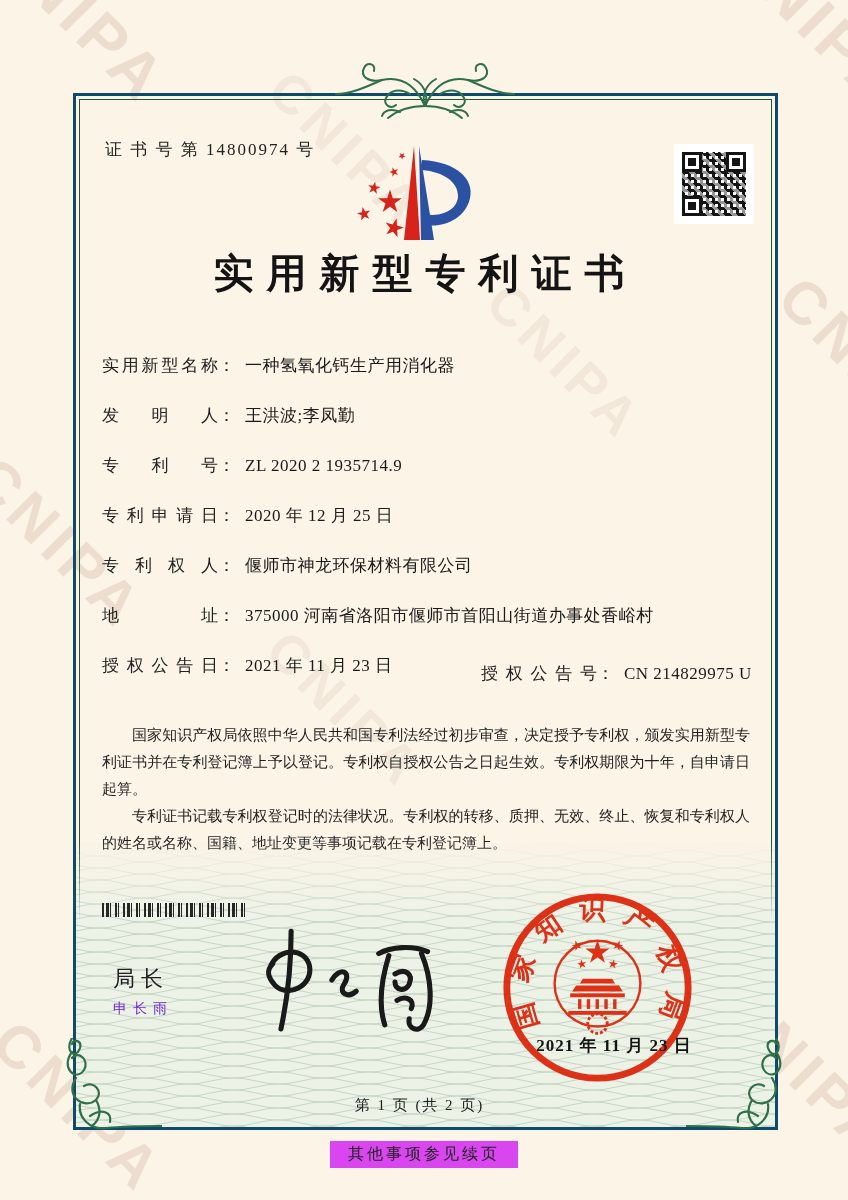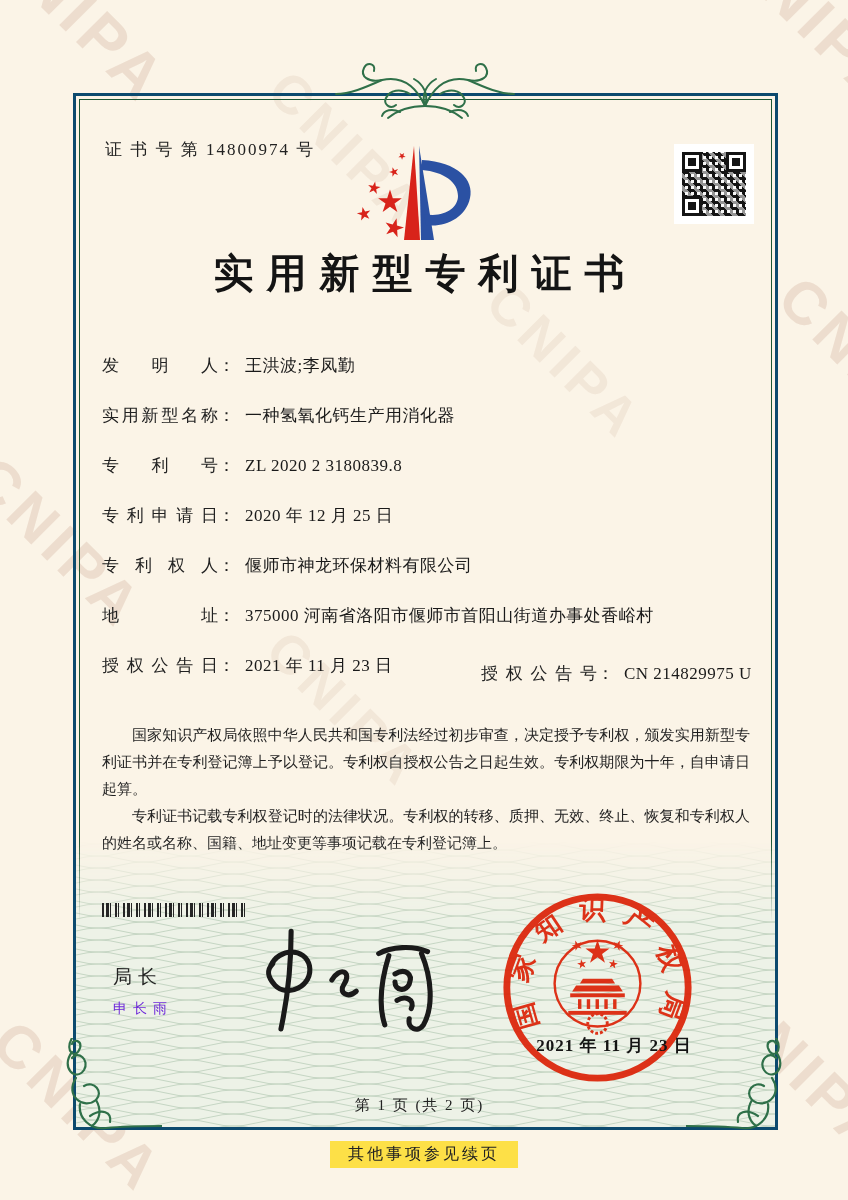--- a/index.html
+++ b/index.html
@@ -51,33 +51,33 @@
     text-align:justify;color:#1f1f1f;margin-top:28px;}
   .body-text p{margin:0;text-indent:2em;}
   .waves{left:0;top:745px;width:699px;height:286px;z-index:1;}
   .barcode{
     left:26px;top:807px;width:146px;height:14px;z-index:2;
     background:repeating-linear-gradient(90deg,
       #262626 0 2px,transparent 2px 4px,#262626 4px 7px,transparent 7px 8px,
       #262626 8px 9px,transparent 9px 13px,#262626 13px 15px,transparent 15px 16px,
       #262626 16px 17px,transparent 17px 21px);
   }
-  .sig-title{left:37px;top:868px;font-size:19px;letter-spacing:6px;z-index:2;color:#222;}
+  .sig-title{left:37px;top:868px;font-size:22px;letter-spacing:6px;z-index:2;color:#222;}
   .sig-name{left:37px;top:904px;font-size:14px;letter-spacing:6px;z-index:2;color:#6d28d9;}
   .sig-script{left:149px;top:825px;width:230px;height:112px;z-index:2;}
   .seal{left:424px;top:794px;width:195px;height:195px;z-index:2;}
   .seal-date{
     left:448px;top:938px;width:180px;text-align:center;font-size:17px;
     letter-spacing:1px;color:#141414;z-index:3;font-weight:600;
   }
   .page-info{left:0;right:12px;top:1000px;text-align:center;font-size:15px;
     letter-spacing:2px;color:#222;z-index:2;}
   .footer-note{
     position:absolute;left:50%;top:1141px;transform:translateX(-50%);
-    background:#fde047;padding:3px 18px;font-size:16px;letter-spacing:3px;
+    background:#d946ef;padding:3px 18px;font-size:16px;letter-spacing:3px;
     color:#222;z-index:3;white-space:nowrap;
   }
   .ornament-top{position:absolute;left:300px;top:54px;width:250px;height:76px;z-index:3;}
   .corner{position:absolute;width:112px;height:104px;z-index:3;}
   .corner-left{left:50px;top:1038px;}
   .corner-right{left:686px;top:1038px;transform:scaleX(-1);}
 </style>
 </head>
 <body>
 
@@ -157,27 +157,27 @@
       <div class="qr-finder qr-f3">
           <i></i>
         </div>
     </div>
   </div>
 
   <div class="title">实用新型专利证书</div>
 
   <div class="fields">
     <div class="frow">
+      <span class="flabel">实用新型名称</span><span class="fcolon">：</span><span class="fvalue">一种氢氧化钙生产用消化器</span>
+    </div>
+    <div class="frow">
       <span class="flabel">发明人</span><span class="fcolon">：</span><span class="fvalue">王洪波;李凤勤</span>
     </div>
     <div class="frow">
-      <span class="flabel">实用新型名称</span><span class="fcolon">：</span><span class="fvalue">一种氢氧化钙生产用消化器</span>
-    </div>
-    <div class="frow">
-      <span class="flabel">专利号</span><span class="fcolon">：</span><span class="fvalue">ZL 2020 2 3180839.8</span>
+      <span class="flabel">专利号</span><span class="fcolon">：</span><span class="fvalue">ZL 2020 2 1935714.9</span>
     </div>
     <div class="frow">
       <span class="flabel">专利申请日</span><span class="fcolon">：</span><span class="fvalue">2020 年 12 月 25 日</span>
     </div>
     <div class="frow">
       <span class="flabel">专利权人</span><span class="fcolon">：</span><span class="fvalue">偃师市神龙环保材料有限公司</span>
     </div>
     <div class="frow">
       <span class="flabel">地址</span><span class="fcolon">：</span><span class="fvalue">375000 河南省洛阳市偃师市首阳山街道办事处香峪村</span>
     </div>

